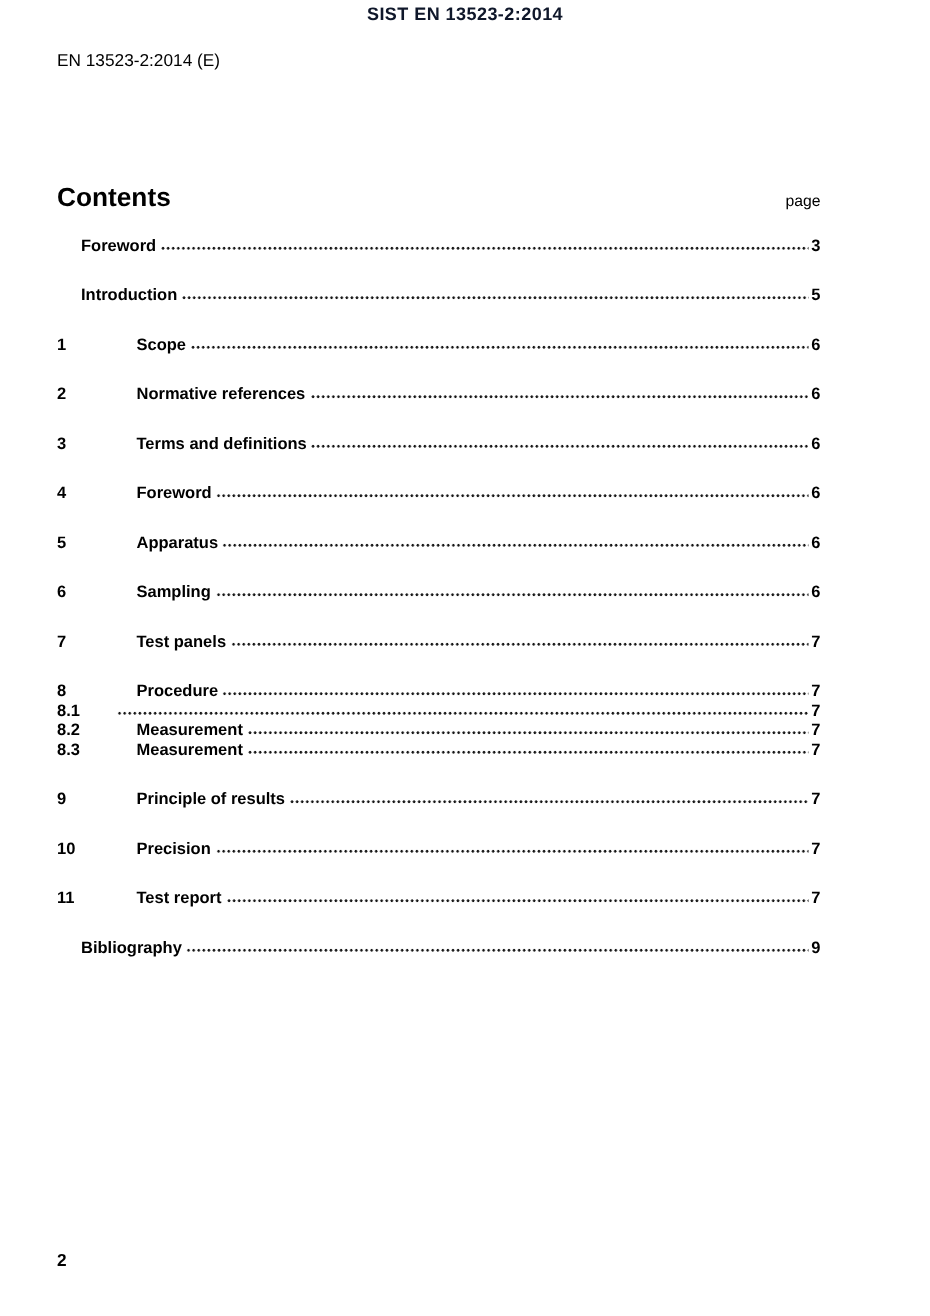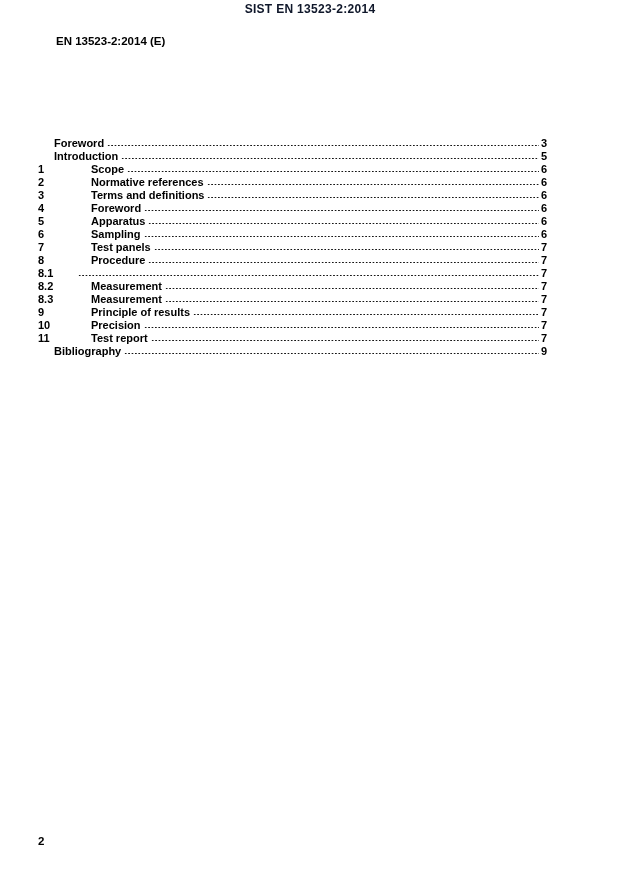--- a/index.html
+++ b/index.html
@@ -18,23 +18,23 @@
     left: 0;
     width: 100%;
     text-align: center;
     font-size: 12px;
     font-weight: bold;
     letter-spacing: 0.3px;
   }
   .doc-ref {
     position: absolute;
     top: 35px;
-    left: 56px;
+    left: 38px;
     font-size: 11.5px;
-    font-weight: bold;
+    font-weight: normal;
   }
   .contents-block {
     position: absolute;
     top: 121px;
     left: 38px;
     width: 509px;
   }
   .contents-header {
     display: flex;
     justify-content: space-between;
@@ -51,21 +51,21 @@
   .toc-list {
     margin-top: 16px;
   }
   .toc-row {
     display: flex;
     align-items: baseline;
     font-size: 11px;
     font-weight: bold;
     line-height: 13px;
     height: 13px;
-    margin-top: 0;
+    margin-top: 20px;
     white-space: nowrap;
   }
   .toc-row.sub { margin-top: 0; }
   .toc-row:first-child { margin-top: 0; }
   .toc-num {
     width: 37px;
     flex: 0 0 37px;
   }
   .toc-label { flex: 0 0 auto; padding-left: 16px; }
   .toc-leader {
@@ -87,20 +87,24 @@
   }
 </style>
 </head>
 <body>
 
 <div class="watermark" style="color: #0f172a;">SIST EN 13523-2:2014</div>
 
 <div class="doc-ref">EN 13523-2:2014 (E)</div>
 
 <div class="contents-block">
+  <div class="contents-header">
+    <span class="contents-title">Contents</span>
+    <span class="page-col-label">page</span>
+  </div>
 
   <div class="toc-list">
       <div class="toc-row top">
 
     <span class="toc-label">Foreword</span>
     <span class="toc-leader"></span>
     <span class="toc-page">3</span>
   </div>
       <div class="toc-row top">
 

